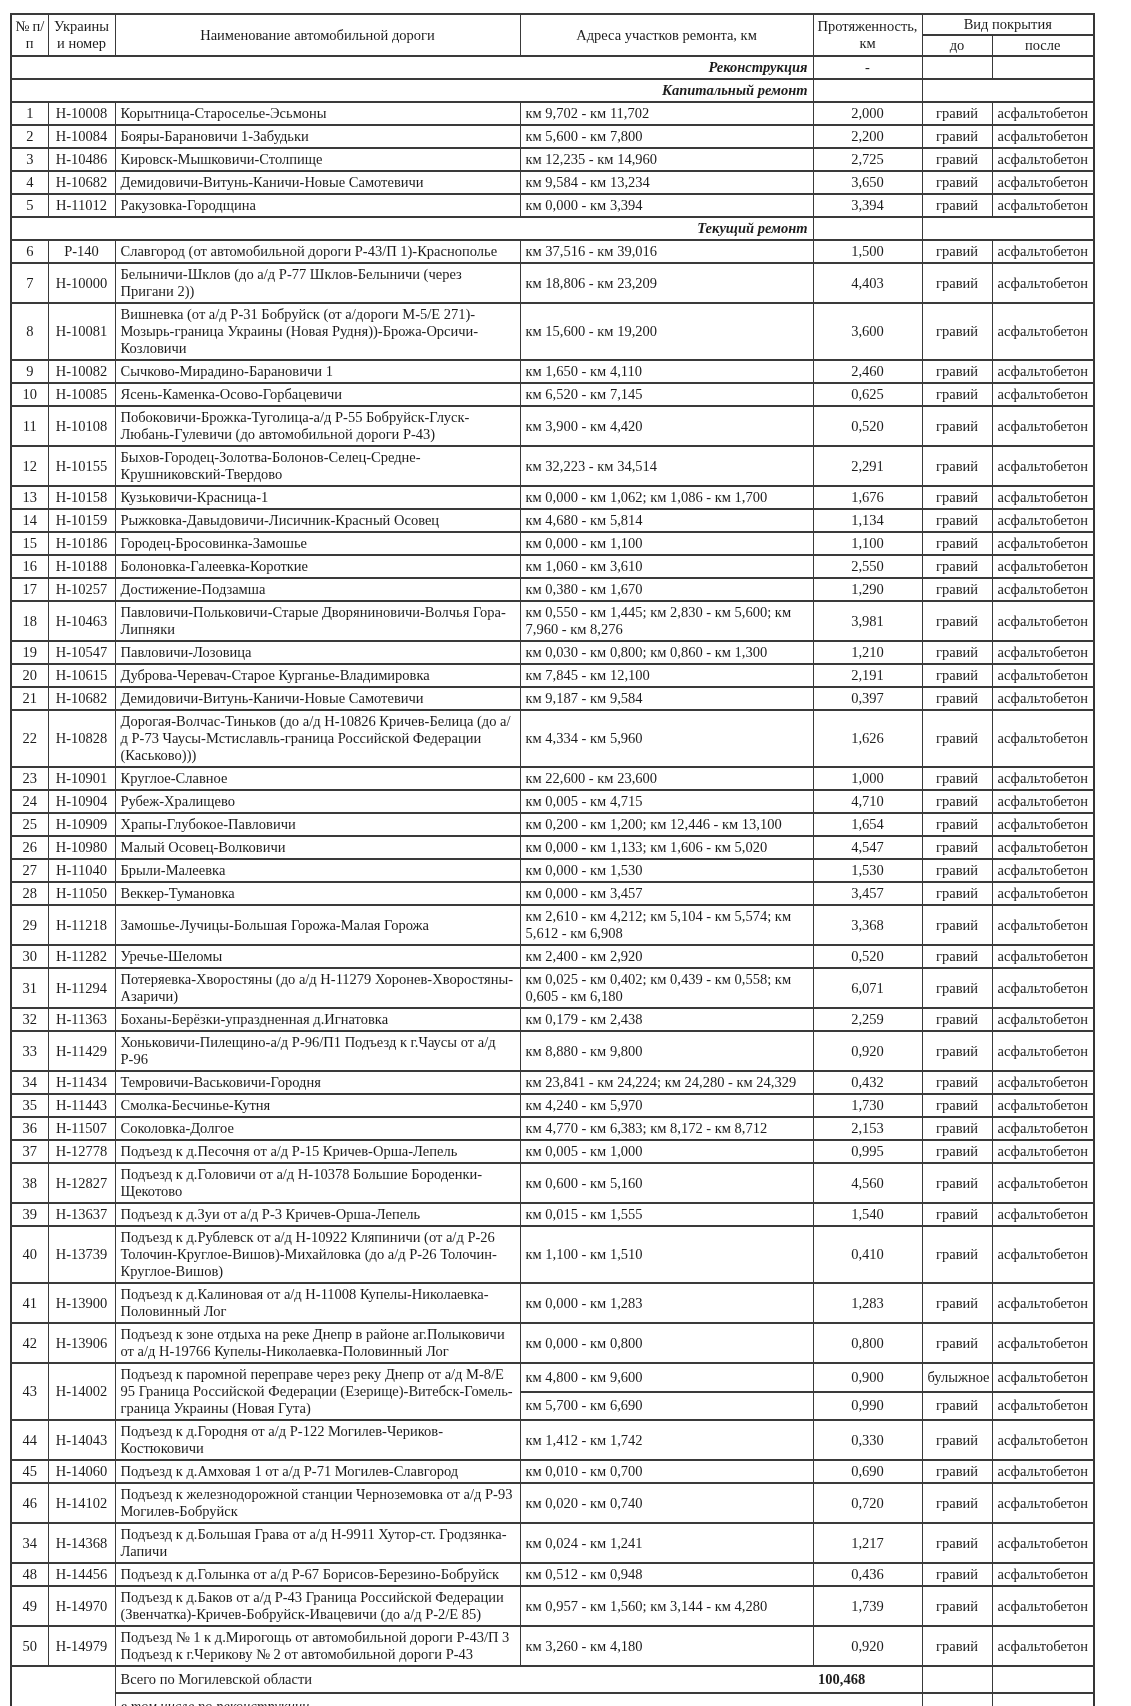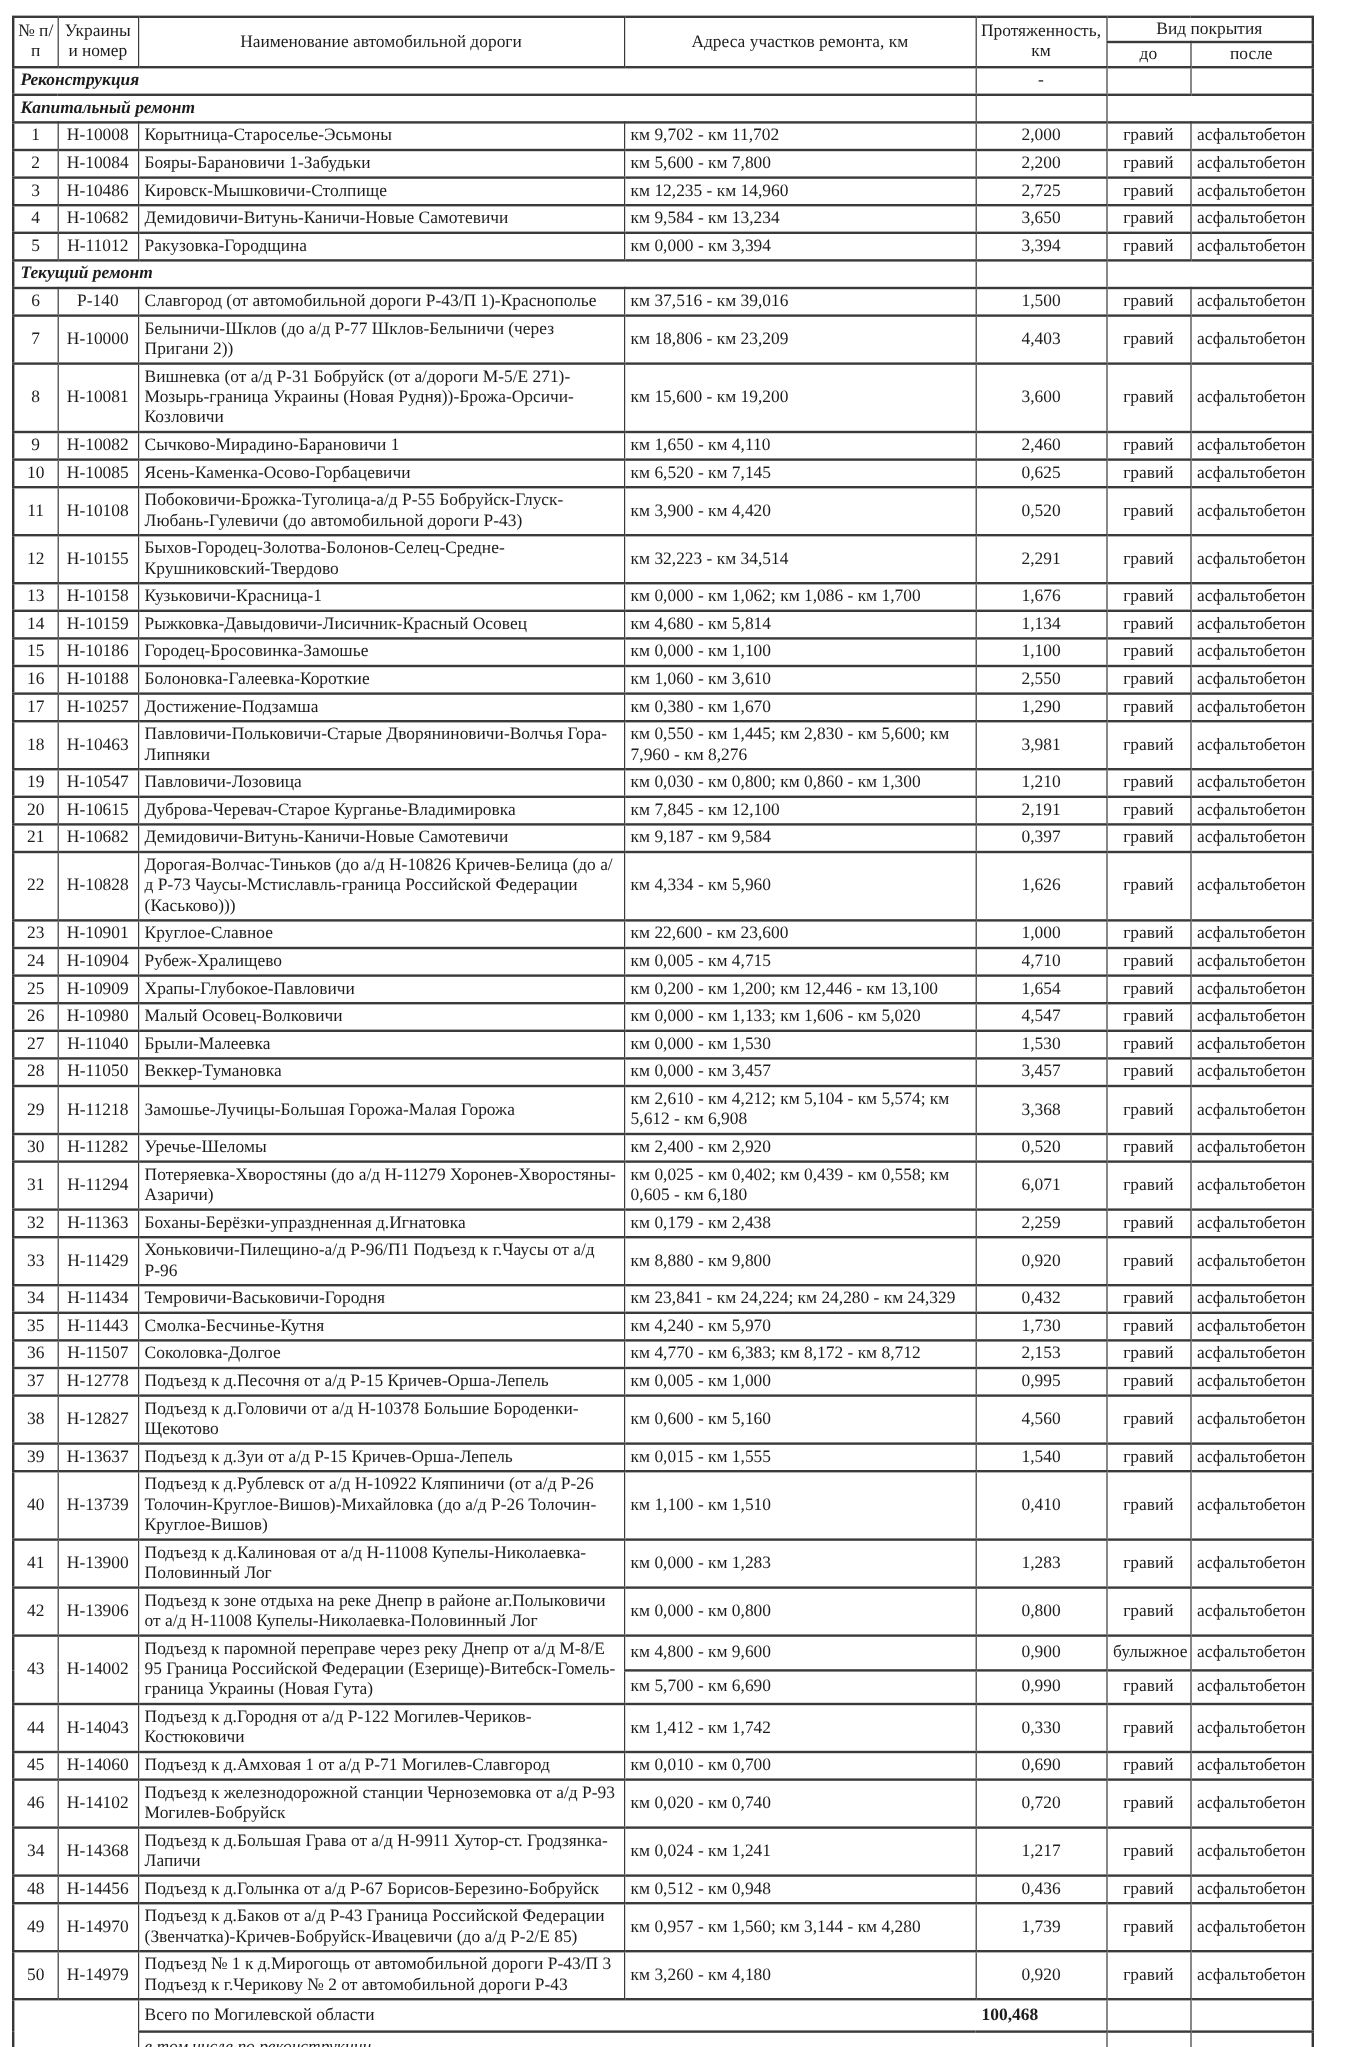--- a/index.html
+++ b/index.html
@@ -28,21 +28,21 @@
     overflow: hidden;
   }
   thead th {
     font-weight: normal;
     text-align: center;
     padding: 1px 3px;
   }
   td.c-num, td.c-index, td.c-len, td.c-cov { text-align: center; }
   td.c-name, td.c-addr { text-align: left; white-space: pre-line; }
   tr.section-row td.sec-label {
-    text-align: left;
+    text-align: right;
     font-weight: bold;
     font-style: italic;
   }
   tr.footer-row td { padding: 4px 5px; }
   tr.footer-row td.f-label {
     text-align: left;
     font-weight: normal;
     border-right-style: hidden;
   }
   tr.footer-row td.f-value {
@@ -437,21 +437,21 @@
           <td class="c-index">Н-12827</td>
           <td class="c-name">Подъезд к д.Головичи от а/д Н-10378 Большие Бороденки-Щекотово</td>
           <td class="c-addr">км 0,600 - км 5,160</td>
           <td class="c-len">4,560</td>
           <td class="c-cov">гравий</td>
           <td class="c-cov">асфальтобетон</td>
         </tr>
         <tr class="data-row">
           <td class="c-num">39</td>
           <td class="c-index">Н-13637</td>
-          <td class="c-name">Подъезд к д.Зуи от а/д Р-15 Кричев-Орша-Лепель</td>
+          <td class="c-name">Подъезд к д.Зуи от а/д Р-3 Кричев-Орша-Лепель</td>
           <td class="c-addr">км 0,015 - км 1,555</td>
           <td class="c-len">1,540</td>
           <td class="c-cov">гравий</td>
           <td class="c-cov">асфальтобетон</td>
         </tr>
         <tr class="data-row">
           <td class="c-num">40</td>
           <td class="c-index">Н-13739</td>
           <td class="c-name">Подъезд к д.Рублевск от а/д Н-10922 Кляпиничи (от а/д Р-26 Толочин-Круглое-Вишов)-Михайловка (до а/д Р-26 Толочин-Круглое-Вишов)</td>
           <td class="c-addr">км 1,100 - км 1,510</td>
@@ -465,21 +465,21 @@
           <td class="c-name">Подъезд к д.Калиновая от а/д Н-11008 Купелы-Николаевка-Половинный Лог</td>
           <td class="c-addr">км 0,000 - км 1,283</td>
           <td class="c-len">1,283</td>
           <td class="c-cov">гравий</td>
           <td class="c-cov">асфальтобетон</td>
         </tr>
         <tr class="data-row">
           <td class="c-num">42</td>
           <td class="c-index">Н-13906</td>
           <td class="c-name">Подъезд к зоне отдыха на реке Днепр в районе аг.Полыковичи
-от а/д Н-11008 Купелы-Николаевка-Половинный Лог</td>
+от а/д Н-19766 Купелы-Николаевка-Половинный Лог</td>
           <td class="c-addr">км 0,000 - км 0,800</td>
           <td class="c-len">0,800</td>
           <td class="c-cov">гравий</td>
           <td class="c-cov">асфальтобетон</td>
         </tr>
         <tr class="data-row">
           <td class="c-num" rowspan="2">43</td>
           <td class="c-index" rowspan="2">Н-14002</td>
           <td class="c-name" rowspan="2">Подъезд к паромной переправе через реку Днепр от а/д М-8/Е 95 Граница Российской Федерации (Езерище)-Витебск-Гомель-граница Украины (Новая Гута)</td>
           <td class="c-addr">км 4,800 - км 9,600</td>

